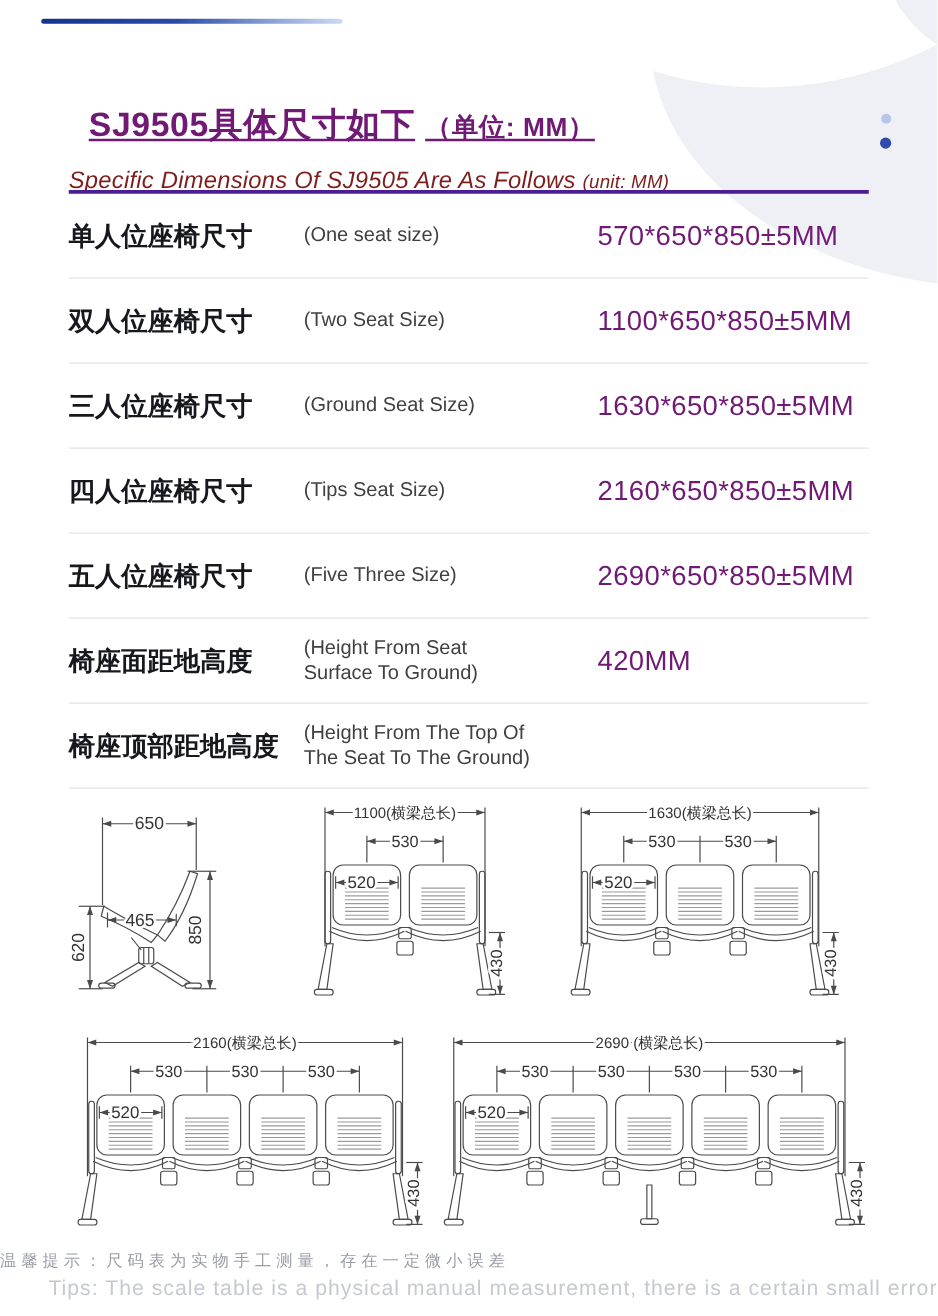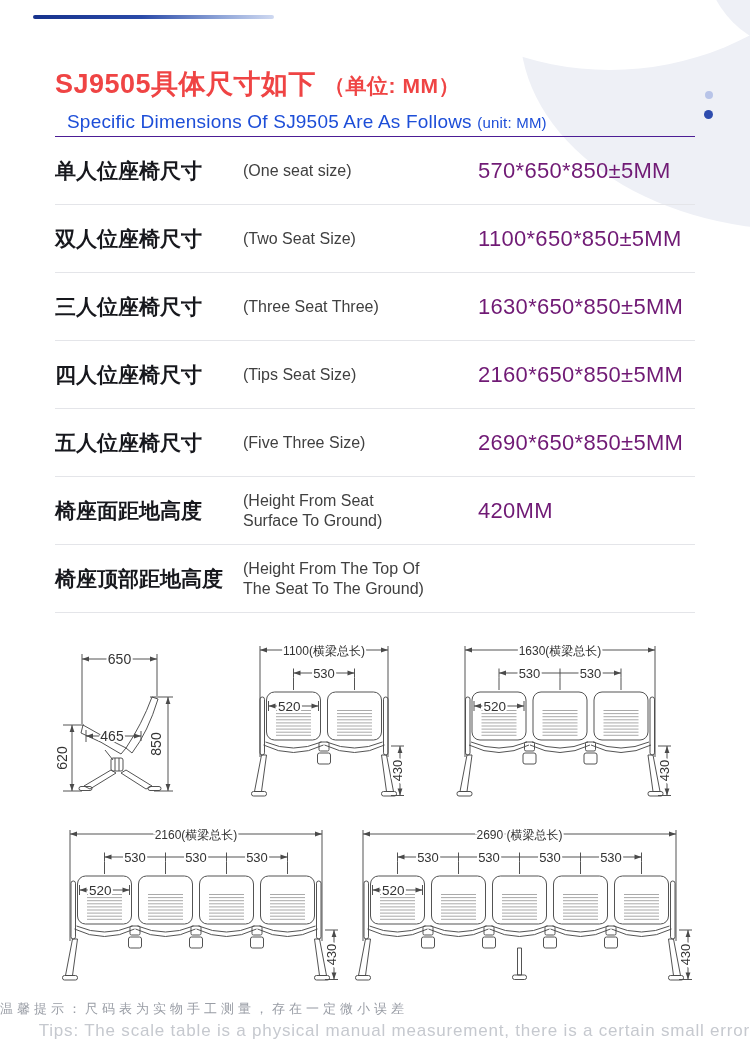--- a/index.html
+++ b/index.html
@@ -8,26 +8,26 @@
   
   .decor-line{position:absolute;left:33px;top:15px;width:241px;height:4px;border-radius:2px;
         background:linear-gradient(90deg,#16328c 0%,#2a4aa8 45%,#8fa5d8 78%,#cfd9f1 100%);}
   .ell-gray{position:absolute;left:520px;top:-170px;width:560px;height:400px;border-radius:50%;background:#eef0f6;}
   .ell-white{position:absolute;left:310px;top:-530px;width:600px;height:600px;border-radius:50%;background:#fff;}
   .ell-gray2{position:absolute;left:705px;top:-140px;width:190px;height:190px;border-radius:50%;background:#eef0f6;}
   .dot1{position:absolute;left:705px;top:91px;width:8px;height:8px;border-radius:50%;background:#b8c4e8;}
   .dot2{position:absolute;left:704px;top:110px;width:9px;height:9px;border-radius:50%;background:#2e4cae;}
   
   header{position:absolute;left:55px;top:66px;width:645px;}
-  h1{margin:0;font-size:27px;font-weight:bold;color:#ef4444;letter-spacing:.5px;}
+  h1{margin:16px;font-size:27px;font-weight:bold;color:#701a75;letter-spacing:.5px;text-decoration:underline;}
   h1 .unit{font-size:21px;margin-left:8px;}
-  .subtitle{margin:9px 12px 0;font-size:19px;color:#1d4ed8;letter-spacing:.2px;}
+  .subtitle{margin:9px 0 0;font-size:19px;color:#7f1d1d;letter-spacing:.2px;font-style:italic;}
   .subtitle .sub-unit{font-size:15px;}
   
-  .spec-table{position:absolute;left:55px;top:136px;width:640px;border-top:1px solid #4c1d95;}
+  .spec-table{position:absolute;left:55px;top:152px;width:640px;border-top:3px solid #4c1d95;}
   .row{display:flex;align-items:center;height:67px;border-bottom:1px solid #e4e5e9;}
   .c1{width:188px;font-size:21px;font-weight:bold;color:#17181d;white-space:nowrap;}
   .c2{width:235px;font-size:16px;color:#404040;line-height:1.22;}
   .c2 div{max-width:185px;}
   .c3{flex:1;font-size:22px;color:#701a75;letter-spacing:.3px;}
   
   svg.drw{position:absolute;overflow:visible;}
   .drw line,.drw path,.drw rect{stroke:#4a4a4a;stroke-width:.95;fill:none;}
   .drw .slat{stroke:#9a9a9a;stroke-width:.85;}
   .drw .arr{fill:#4a4a4a;stroke:none;}
@@ -72,21 +72,21 @@
     <div class="row">
       <div class="c1">双人位座椅尺寸</div>
       <div class="c2">
           <div>(Two Seat Size)</div>
         </div>
       <div class="c3">1100*650*850±5MM</div>
     </div>
     <div class="row">
       <div class="c1">三人位座椅尺寸</div>
       <div class="c2">
-          <div>(Three Seat Three)</div>
+          <div>(Ground Seat Size)</div>
         </div>
       <div class="c3">1630*650*850±5MM</div>
     </div>
     <div class="row">
       <div class="c1">四人位座椅尺寸</div>
       <div class="c2">
           <div>(Tips Seat Size)</div>
         </div>
       <div class="c3">2160*650*850±5MM</div>
     </div>

